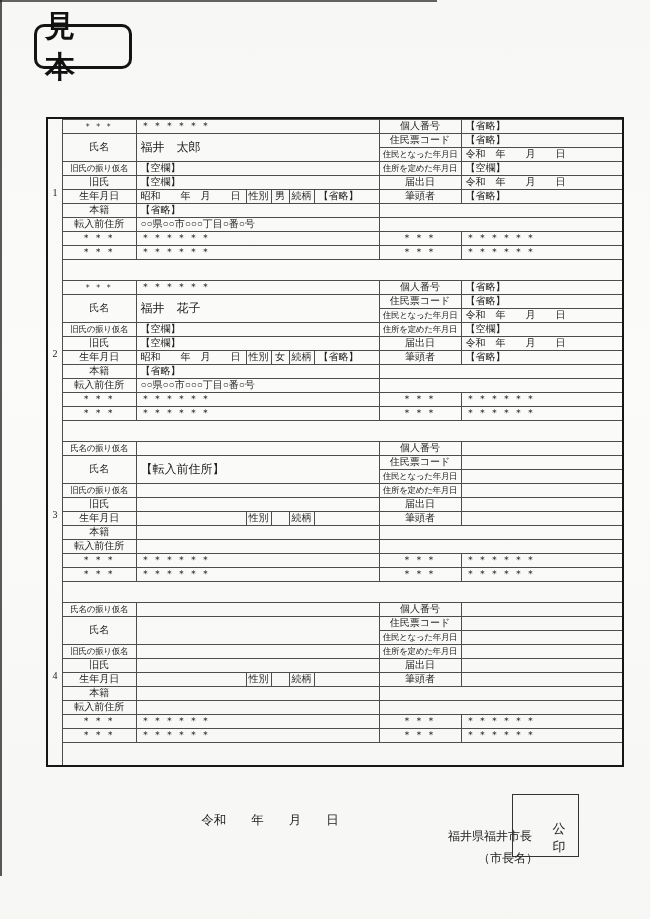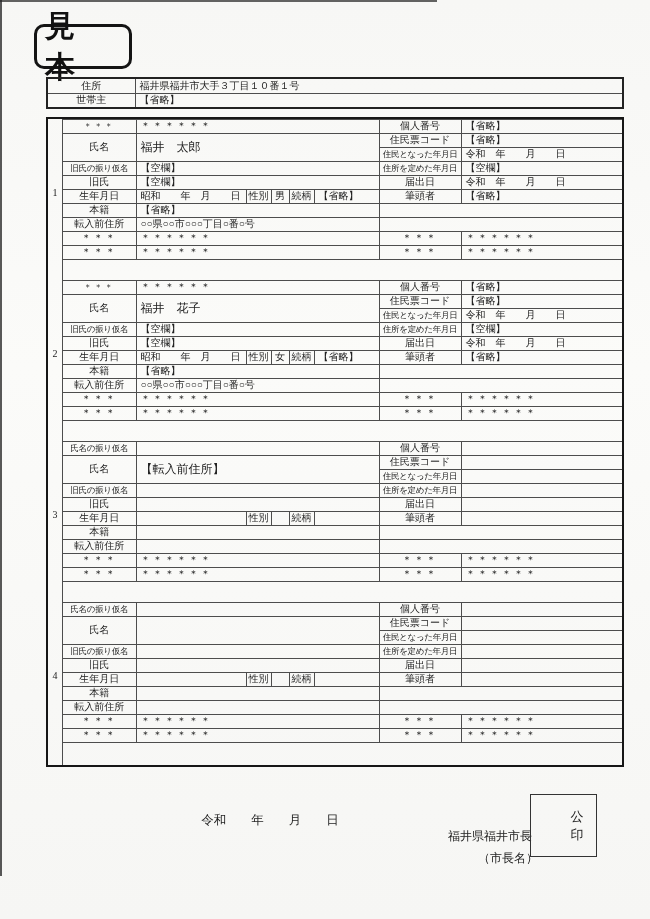--- a/index.html
+++ b/index.html
@@ -65,51 +65,35 @@
   }
   .block td:first-child { border-left:none; }
   .block td:last-child  { border-right:none; }
   .blank-pair { border-left:1px solid #4d4d4d; }
 
   .footer-certify { position:absolute; left:58px;  top:793px; font-size:12px; letter-spacing:.5px; }
   .footer-date    { position:absolute; left:150px; top:812px; width:240px; text-align:center; font-size:12.5px; }
   .footer-mayor   { position:absolute; left:400px; top:828px; width:132px; text-align:right; font-size:12px; }
   .footer-mayorname{ position:absolute; left:400px; top:850px; width:138px; text-align:right; font-size:12px; }
   .seal-box {
-    position:absolute; left:530px; top:794px; width:67px; height:63px;
-    border:1.5px solid #333; display:flex; align-items:center; justify-content:center;
+    position:absolute; left:512px; top:794px; width:67px; height:63px;
+    border:1.5px solid #333; display:flex; align-items:flex-end; justify-content:center;
     font-size:13px; color:#222; background:transparent;padding-left:40px;
   }
 </style>
 </head>
 <body>
 
 <div class="page">
 
   <div class="edge-left"></div>
   <div class="edge-top"></div>
 
   <div class="stamp">見本</div>
 
-  <table class="addr-table">
-    <colgroup>
-        <col style="width:88px">
-        <col>
-      </colgroup>
-    <tbody>
-        <tr>
-      <td class="lab">住所</td>
-      <td class="val">福井県福井市大手３丁目１０番１号</td>
-    </tr>
-    <tr>
-      <td class="lab">世帯主</td>
-      <td class="val">【省略】</td>
-    </tr>
-  </tbody>
-    </table>
 
   <div class="main-box">
     <div class="num-col">
       <span class="member-no" style="top:68px">1</span>
       <span class="member-no" style="top:229px">2</span>
       <span class="member-no" style="top:390px">3</span>
       <span class="member-no" style="top:551px">4</span>
     </div>
 
     <table class="block" style="top:0">

